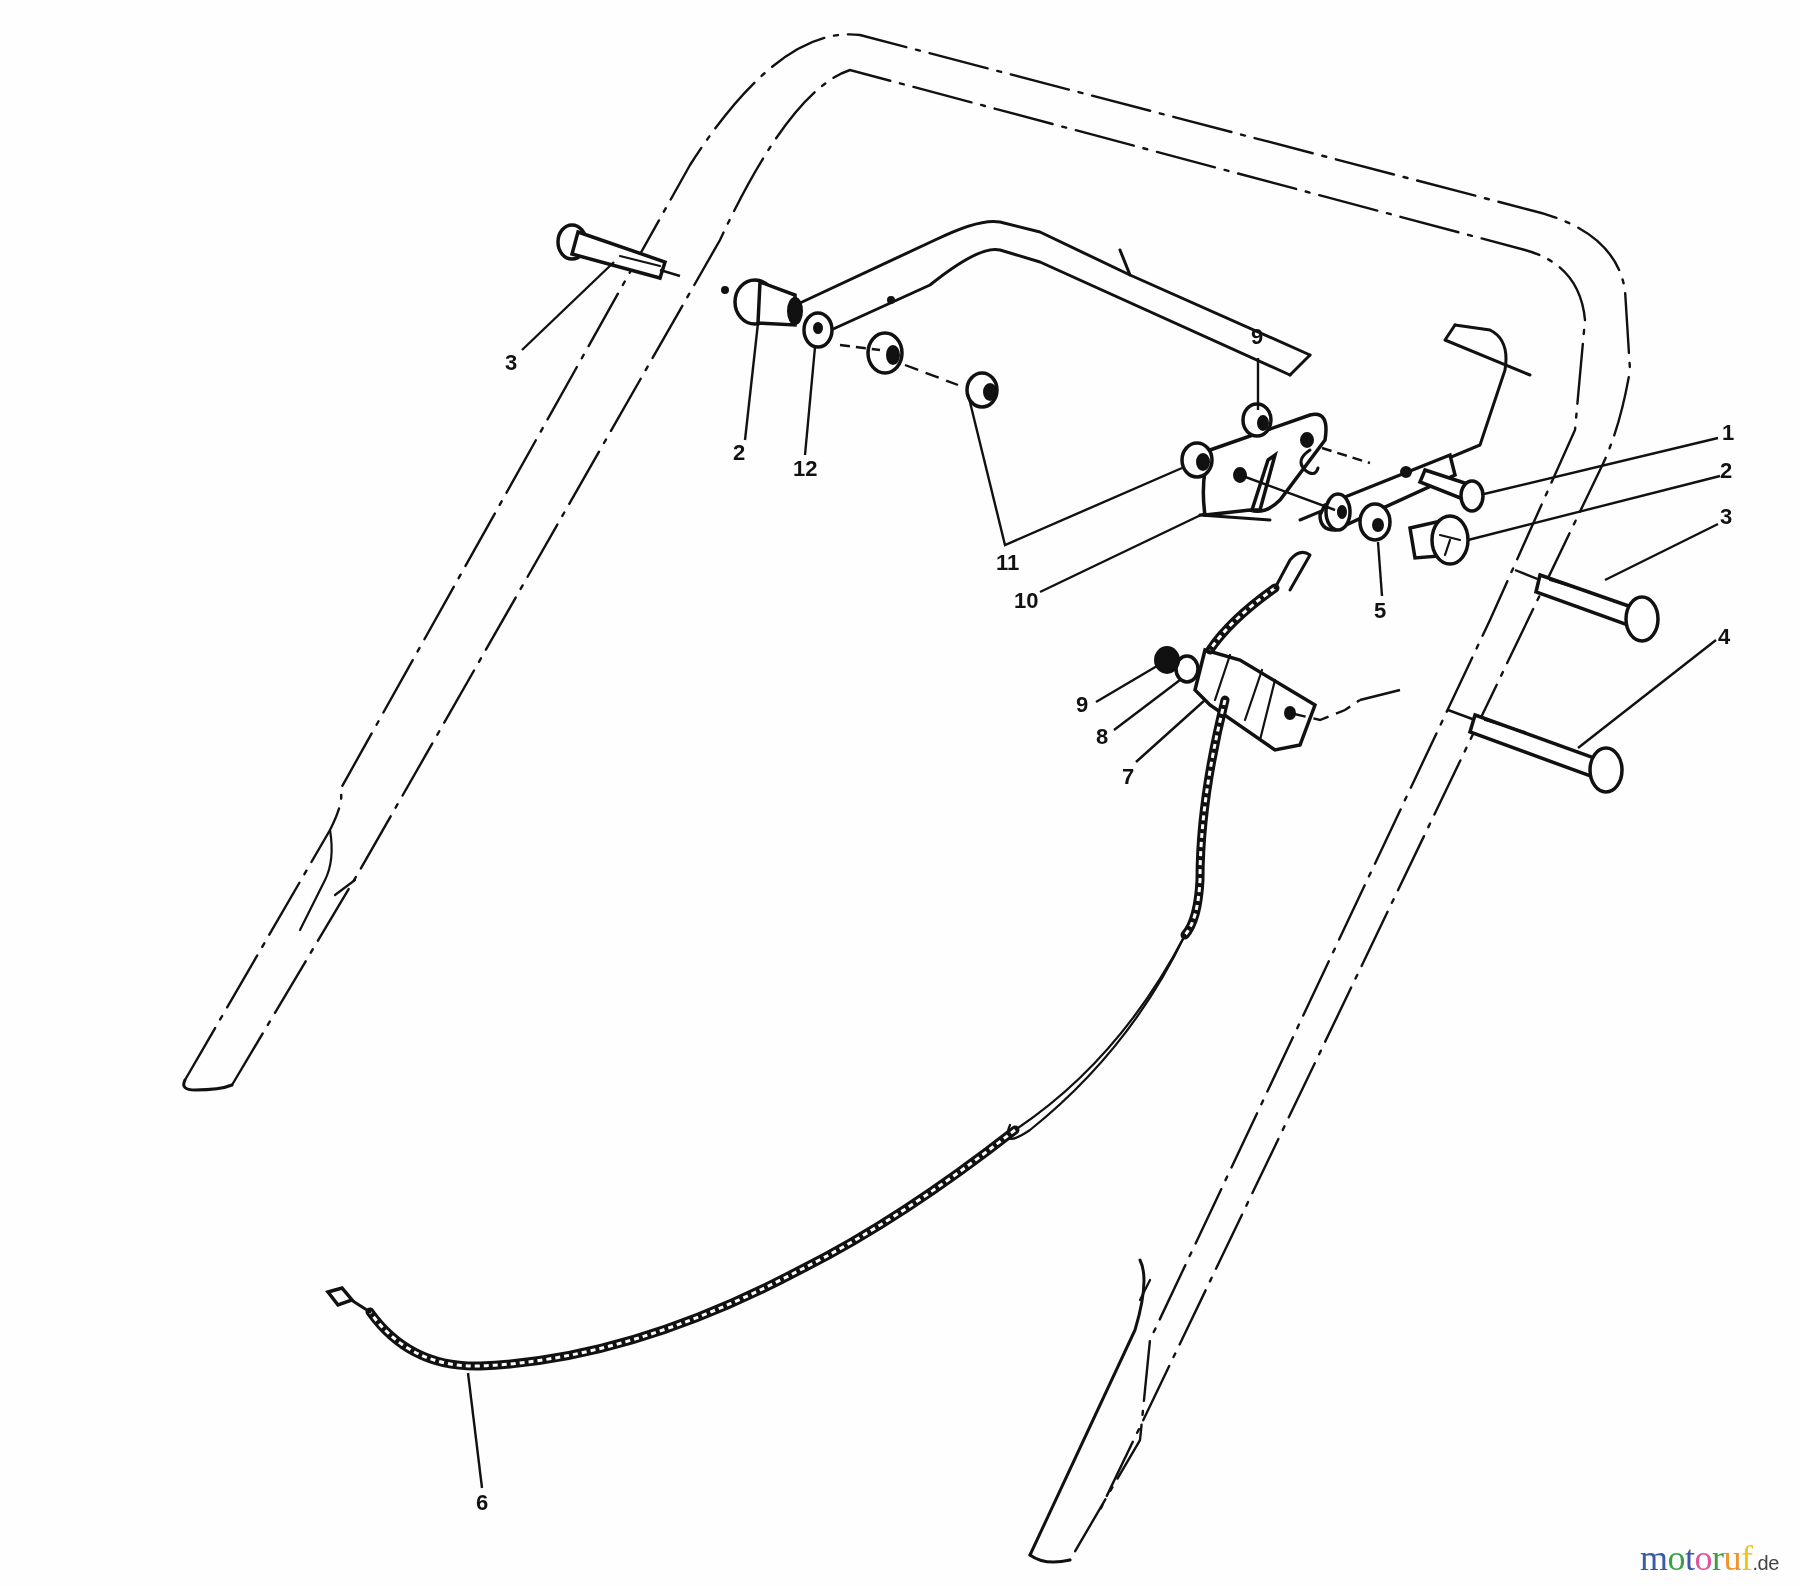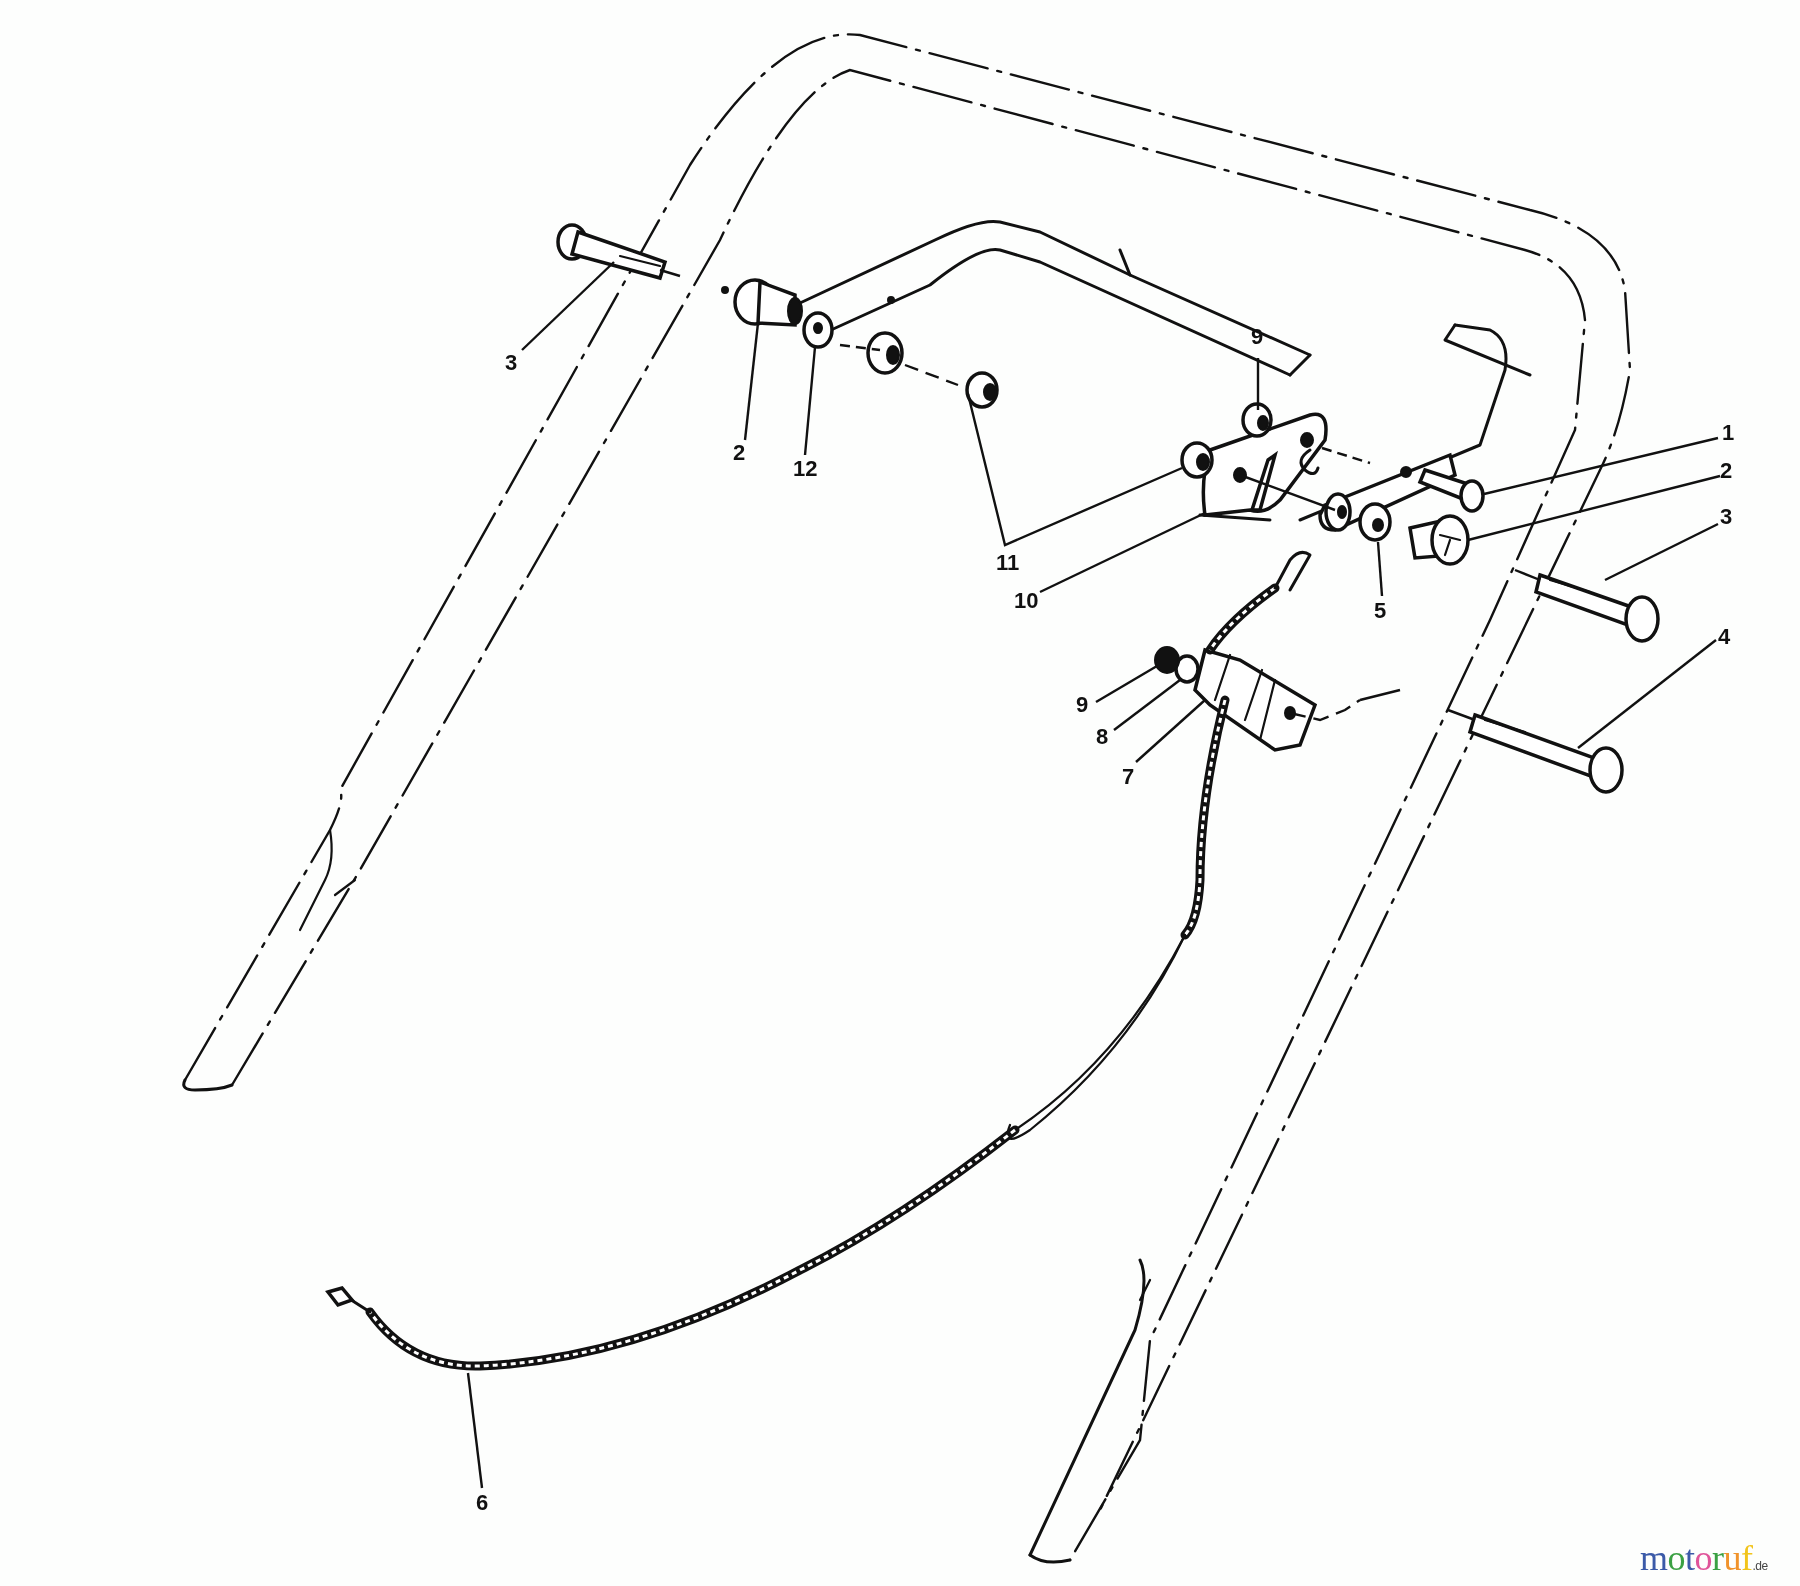--- a/index.html
+++ b/index.html
@@ -8,21 +8,21 @@
     .ln { fill: none; stroke: #111; stroke-width: 3; stroke-linecap: round; stroke-linejoin: round; }
     .thin { fill: none; stroke: #111; stroke-width: 2.2; stroke-linecap: round; }
     .dash { fill: none; stroke: #111; stroke-width: 2.4; stroke-dasharray: 60 10 4 10; stroke-linecap: round; }
     .leader { fill: none; stroke: #111; stroke-width: 2.4; }
     .part { fill: #fff; stroke: #111; stroke-width: 3.5; }
     .dark { fill: #111; stroke: #111; stroke-width: 2; }
     .cable { fill: none; stroke: #111; stroke-width: 9; stroke-linecap: round; }
     .cable-in { fill: none; stroke: #fff; stroke-width: 3; stroke-dasharray: 5 4; }
     .lbl { font-family: "Liberation Sans", sans-serif; font-weight: bold; font-size: 22px; fill: #111; }
     .logo { position: absolute; left: 1640px; top: 1540px; font-family: "Liberation Serif", serif; font-size: 36px; letter-spacing: -0.5px; line-height: 1; }
-    .logo .tld { font-family: "Liberation Sans", sans-serif; font-size: 12px; color: #444; }
+    .logo .tld { font-family: "Liberation Sans", sans-serif; font-size: 20px; color: #444; }
   </style>
 </head>
 <body>
 
 <svg id="diagram" viewBox="0 0 1800 1586" xmlns="http://www.w3.org/2000/svg">
 
   <g>
 
     <path class="dash" d="M 185 1080 L 330 830 Q 345 800 340 790 L 690 165 Q 780 25 860 35 L 1530 210 Q 1615 230 1625 290 L 1630 370 Q 1620 430 1600 470 L 1100 1510"></path>
 

